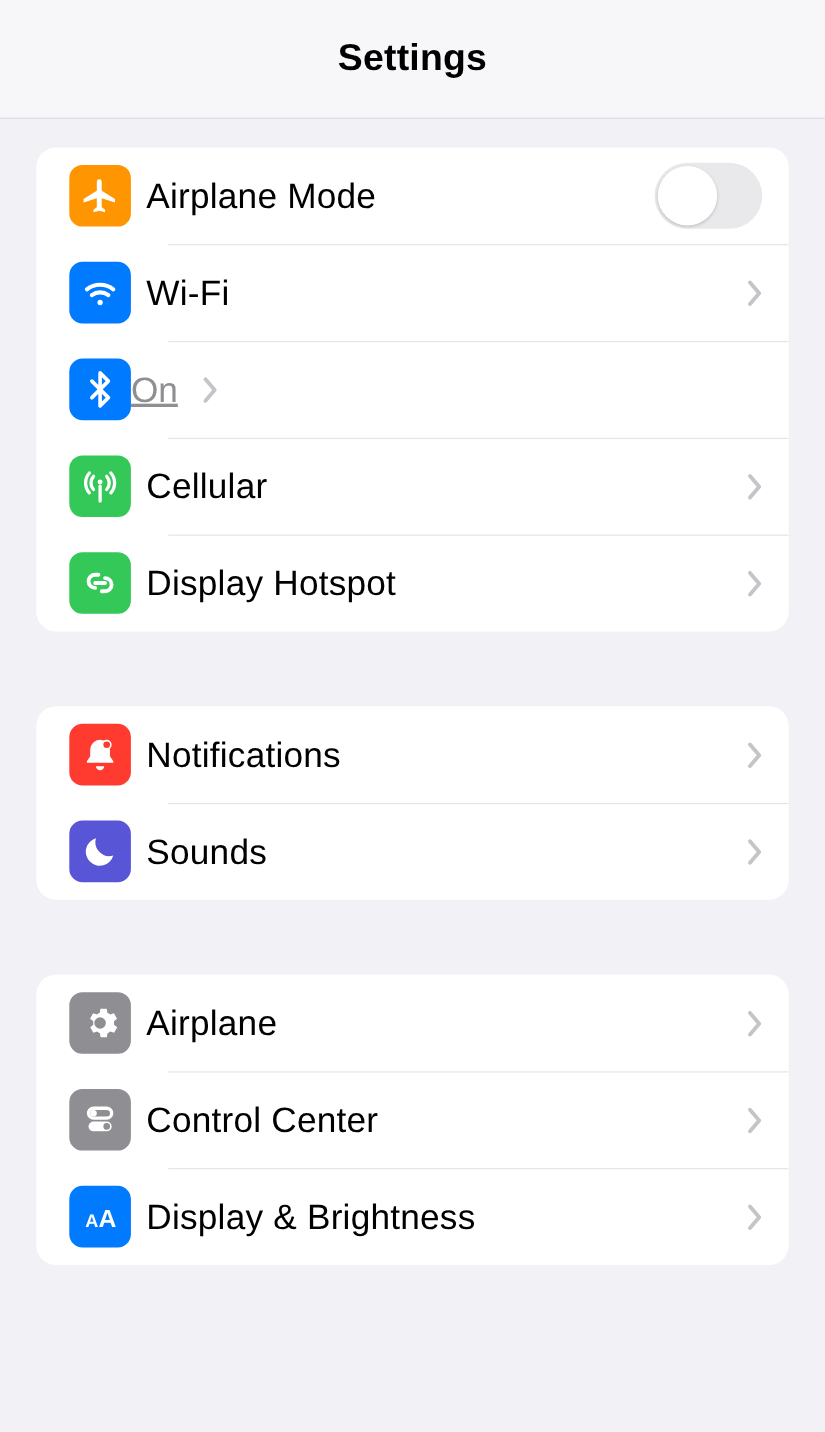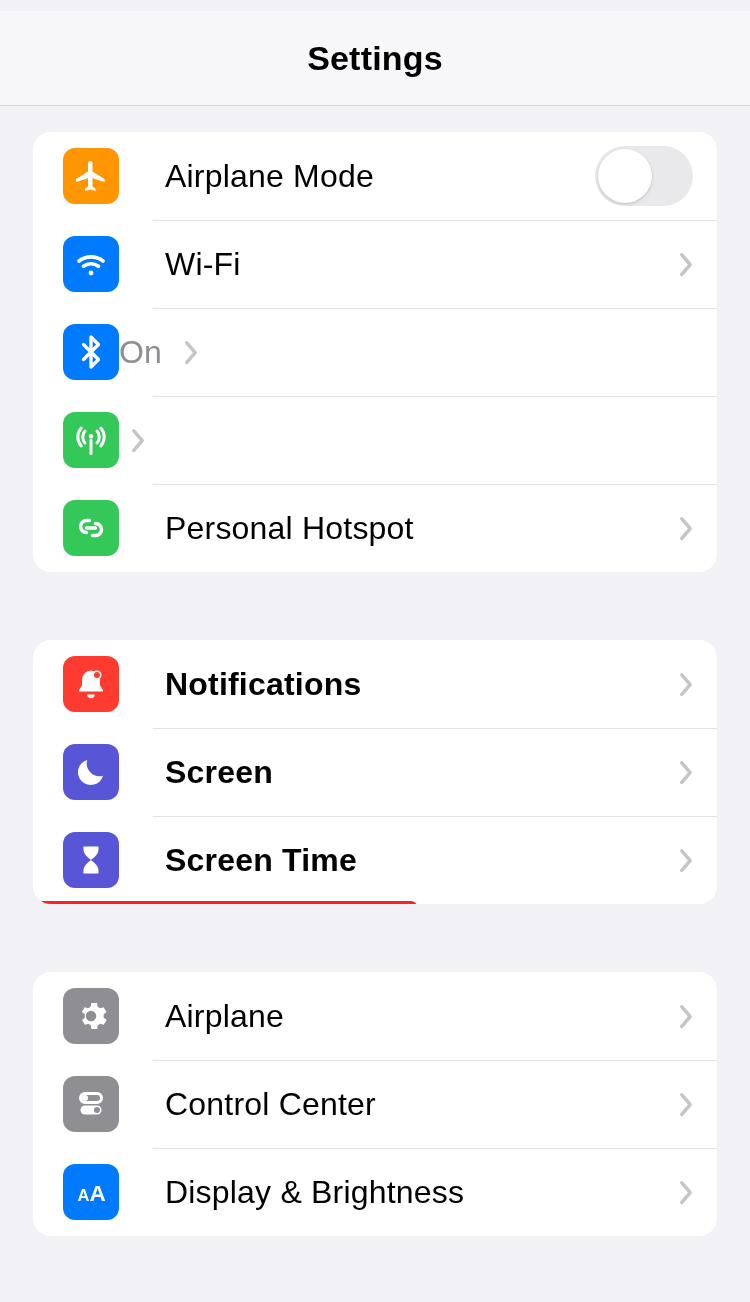--- a/index.html
+++ b/index.html
@@ -4,27 +4,26 @@
   <style>
     * { box-sizing: border-box; margin: 0; padding: 0; }
     body {
       font-family: -apple-system, BlinkMacSystemFont, "Segoe UI", Helvetica, Arial, sans-serif;
       background: #f2f2f6;
       width: 750px;
       height: 1302px;
       overflow: hidden;
     }
     .header {
-      height: 95px;
+      height: 108px;
       display: flex;
       align-items: center;
       justify-content: center;
       background: #f7f7f9;
       border-bottom: 1px solid #d7d7db;
-      margin-top: 11px;
     }
     .header-title {
       font-size: 34px;
       font-weight: 700;
       color: #000;
       letter-spacing: 0.2px;
     }
     .content {
       padding: 0 33px;
     }
@@ -59,28 +58,29 @@
       display: flex;
       align-items: center;
       justify-content: center;
       flex-shrink: 0;
       color: #fff;
     }
     .icon-box svg { width: 36px; height: 36px; }
     .row-label {
       font-size: 32px;
       color: #000;
-      margin-left: 46px;
+      margin-left: 14px;
       flex: 1;
       letter-spacing: 0.2px;
     }
     .row-value {
       font-size: 32px;
       color: #8e8e93;
       margin-right: 10px;
+      text-decoration: underline;
     }
     .chevron {
       width: 14px;
       height: 24px;
       flex-shrink: 0;
       margin-left: 12px;
     }
     .chevron svg { display: block; }
     .toggle {
       width: 98px;
@@ -172,46 +172,47 @@
       <div class="icon-box ic-green">
         <svg viewBox="0 0 24 24" fill="none" stroke="currentColor" stroke-width="2" stroke-linecap="round">
             <path d="M12 12v9"></path>
             <circle cx="12" cy="9.5" r="1.5" fill="currentColor" stroke="none"></circle>
             <path d="M8 6a6 6 0 0 0 0 8"></path>
             <path d="M16 6a6 6 0 0 1 0 8"></path>
             <path d="M5.5 4a9 9 0 0 0 0 12"></path>
             <path d="M18.5 4a9 9 0 0 1 0 12"></path>
           </svg>
       </div>
+      <div class="row-label">Cellular</div>
       <span class="chevron">
           <svg viewBox="0 0 10 18" fill="none" stroke="#c5c5c9" stroke-width="2.5" stroke-linecap="round" stroke-linejoin="round">
             <path d="M2 2l6 7-6 7"></path>
           </svg>
         </span>
     </div>
 
     <div class="row">
       <div class="icon-box ic-green">
         <svg viewBox="0 0 24 24" fill="none" stroke="currentColor" stroke-width="2.3" stroke-linecap="round">
             <path d="M9 15a4 4 0 1 1 0-8h2"></path>
             <path d="M15 9a4 4 0 1 1 0 8h-2"></path>
             <path d="M9 12h6"></path>
           </svg>
       </div>
-      <div class="row-label">Personal Hotspot</div>
+      <div class="row-label">Display Hotspot</div>
       <span class="chevron">
           <svg viewBox="0 0 10 18" fill="none" stroke="#c5c5c9" stroke-width="2.5" stroke-linecap="round" stroke-linejoin="round">
             <path d="M2 2l6 7-6 7"></path>
           </svg>
         </span>
     </div>
 
   </div>
 
-  <div class="group group-gap-large" style="position:relative;font-weight:bold;">
+  <div class="group group-gap-large" style="position:relative;">
 
     <div class="row">
       <div class="icon-box ic-red">
         <svg viewBox="0 0 24 24" fill="currentColor">
             <path d="M12 3a6 6 0 0 0-6 6v4l-2 3v1h16v-1l-2-3V9a6 6 0 0 0-6-6zm-2.5 16a2.5 2.5 0 0 0 5 0h-5z"></path>
             <circle cx="16" cy="6" r="2.5" fill="#ff3b30" stroke="#fff" stroke-width="1"></circle>
           </svg>
       </div>
       <div class="row-label">Notifications</div>
       <span class="chevron">
@@ -221,41 +222,28 @@
         </span>
     </div>
 
 
     <div class="row">
       <div class="icon-box ic-indigo">
         <svg viewBox="0 0 24 24" fill="currentColor">
             <path d="M20 14.5A8.5 8.5 0 0 1 9.5 4 8.5 8.5 0 1 0 20 14.5z"></path>
           </svg>
       </div>
-      <div class="row-label">Screen</div>
-      <span class="chevron">
-          <svg viewBox="0 0 10 18" fill="none" stroke="#c5c5c9" stroke-width="2.5" stroke-linecap="round" stroke-linejoin="round">
-            <path d="M2 2l6 7-6 7"></path>
-          </svg>
-        </span>
-    </div>
-
-    <div class="row">
-      <div class="icon-box ic-indigo">
-        <svg viewBox="0 0 24 24" fill="currentColor">
-            <path d="M7 3h10v2c0 3-2.5 5-5 7 2.5 2 5 4 5 7v2H7v-2c0-3 2.5-5 5-7-2.5-2-5-4-5-7V3z"></path>
-          </svg>
-      </div>
-      <div class="row-label">Screen Time</div>
-      <span class="chevron">
-          <svg viewBox="0 0 10 18" fill="none" stroke="#c5c5c9" stroke-width="2.5" stroke-linecap="round" stroke-linejoin="round">
-            <path d="M2 2l6 7-6 7"></path>
-          </svg>
-        </span>
-    </div>
+      <div class="row-label">Sounds</div>
+      <span class="chevron">
+          <svg viewBox="0 0 10 18" fill="none" stroke="#c5c5c9" stroke-width="2.5" stroke-linecap="round" stroke-linejoin="round">
+            <path d="M2 2l6 7-6 7"></path>
+          </svg>
+        </span>
+    </div>
+
 
     <div class="highlight-box" style="left:2px; top:261px; width:382px; height:95px;"></div>
   </div>
 
   <div class="group group-gap-large">
 
     <div class="row">
       <div class="icon-box ic-gray">
         <svg viewBox="0 0 24 24" fill="currentColor">
             <path d="M12 8.5A3.5 3.5 0 1 0 12 15.5 3.5 3.5 0 0 0 12 8.5zM20.5 13.1l1.9 1.5-1.9 3.3-2.3-.7a8 8 0 0 1-1.7 1l-.4 2.4h-3.8l-.4-2.4a8 8 0 0 1-1.7-1l-2.3.7-1.9-3.3 1.9-1.5a8 8 0 0 1 0-2.2L5.9 9.4l1.9-3.3 2.3.7a8 8 0 0 1 1.7-1l.4-2.4h3.8l.4 2.4a8 8 0 0 1 1.7 1l2.3-.7 1.9 3.3-1.9 1.5a8 8 0 0 1 0 2.2z"></path>

